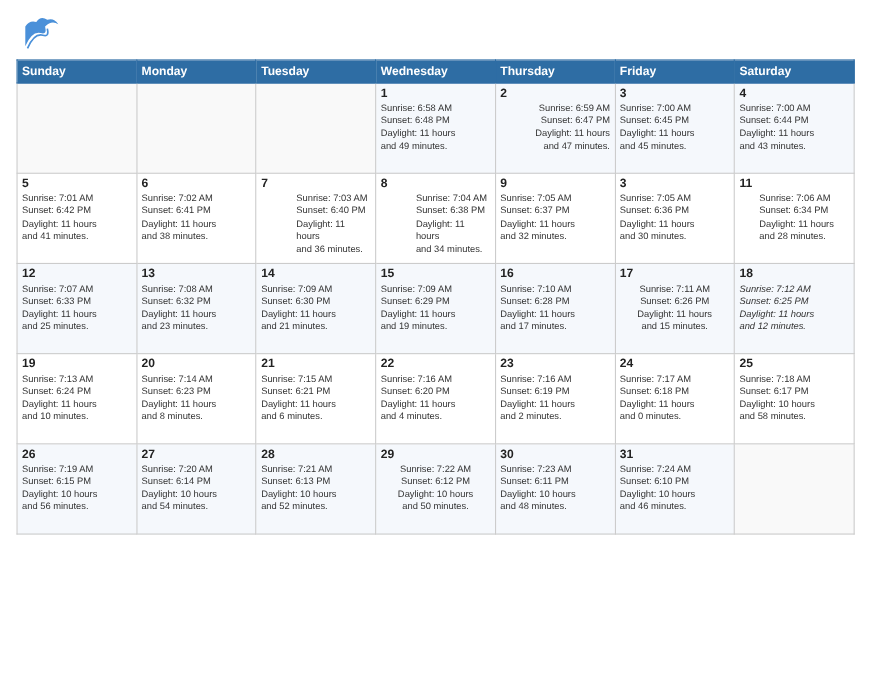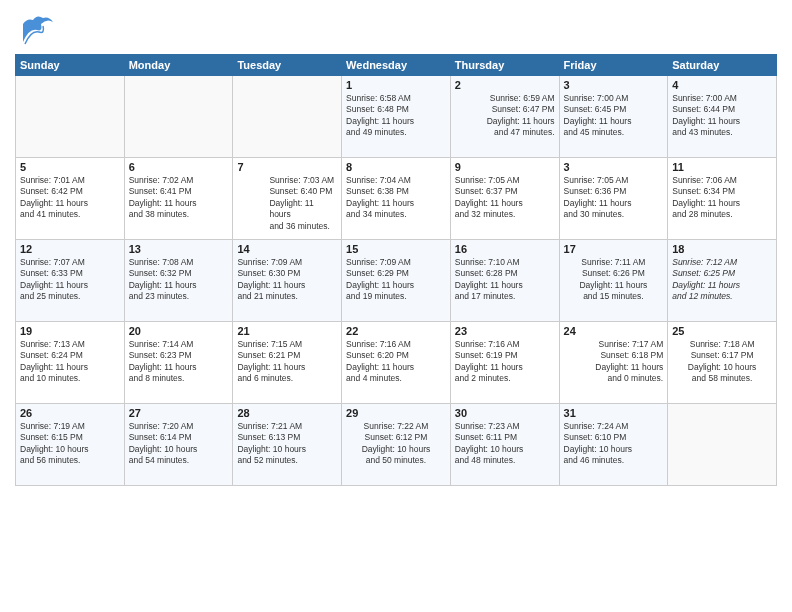--- a/index.html
+++ b/index.html
@@ -186,42 +186,42 @@
           </td>
           <td>
             <span class="day-num">7</span>
             <div class="day-info" style="white-space: pre-line; margin-left: 32px;">Sunrise: 7:03 AM
 Sunset: 6:40 PM
 Daylight: 11 hours
 and 36 minutes.</div>
           </td>
           <td>
             <span class="day-num">8</span>
-            <div class="day-info" style="white-space: pre-line;">Sunrise: 7:04 AM
+            <div class="day-info" style="white-space: pre-line; margin-left: 32px;">Sunrise: 7:04 AM
 Sunset: 6:38 PM
 Daylight: 11 hours
 and 34 minutes.</div>
           </td>
           <td>
             <span class="day-num">9</span>
             <div class="day-info" style="white-space: pre-line;">Sunrise: 7:05 AM
 Sunset: 6:37 PM
 Daylight: 11 hours
 and 32 minutes.</div>
           </td>
           <td>
             <span class="day-num">3</span>
             <div class="day-info" style="white-space: pre-line;">Sunrise: 7:05 AM
 Sunset: 6:36 PM
 Daylight: 11 hours
 and 30 minutes.</div>
           </td>
           <td>
             <span class="day-num">11</span>
-            <div class="day-info" style="white-space: pre-line;">Sunrise: 7:06 AM
+            <div class="day-info" style="white-space: pre-line; margin-left: 18px;">Sunrise: 7:06 AM
 Sunset: 6:34 PM
 Daylight: 11 hours
 and 28 minutes.</div>
           </td>
         </tr>
         <tr>
           <td>
             <span class="day-num">12</span>
             <div class="day-info" style="white-space: pre-line;">Sunrise: 7:07 AM
 Sunset: 6:33 PM
@@ -302,28 +302,28 @@
           </td>
           <td>
             <span class="day-num">23</span>
             <div class="day-info" style="white-space: pre-line;">Sunrise: 7:16 AM
 Sunset: 6:19 PM
 Daylight: 11 hours
 and 2 minutes.</div>
           </td>
           <td>
             <span class="day-num">24</span>
-            <div class="day-info" style="white-space: pre-line; text-align: right;">Sunrise: 7:17 AM
+            <div class="day-info" style="white-space: pre-line;">Sunrise: 7:17 AM
 Sunset: 6:18 PM
 Daylight: 11 hours
 and 0 minutes.</div>
           </td>
           <td>
             <span class="day-num">25</span>
-            <div class="day-info" style="white-space: pre-line; text-align: center;">Sunrise: 7:18 AM
+            <div class="day-info" style="white-space: pre-line;">Sunrise: 7:18 AM
 Sunset: 6:17 PM
 Daylight: 10 hours
 and 58 minutes.</div>
           </td>
         </tr>
         <tr>
           <td>
             <span class="day-num">26</span>
             <div class="day-info" style="white-space: pre-line;">Sunrise: 7:19 AM
 Sunset: 6:15 PM

